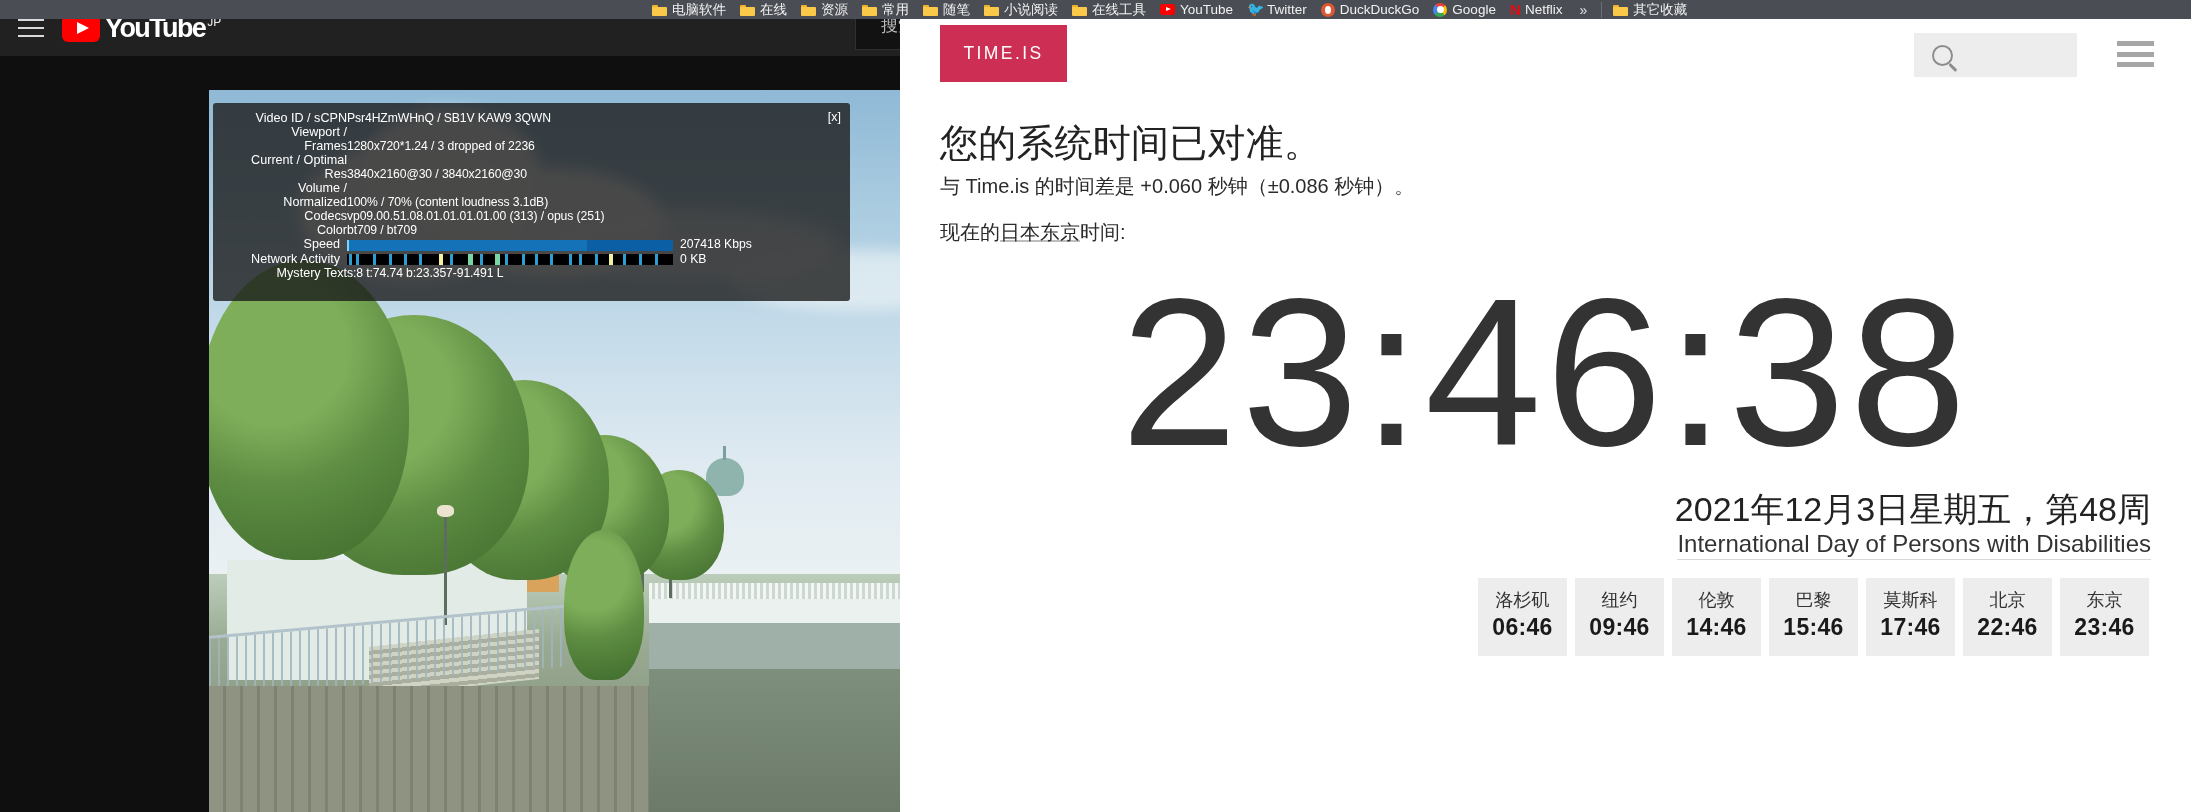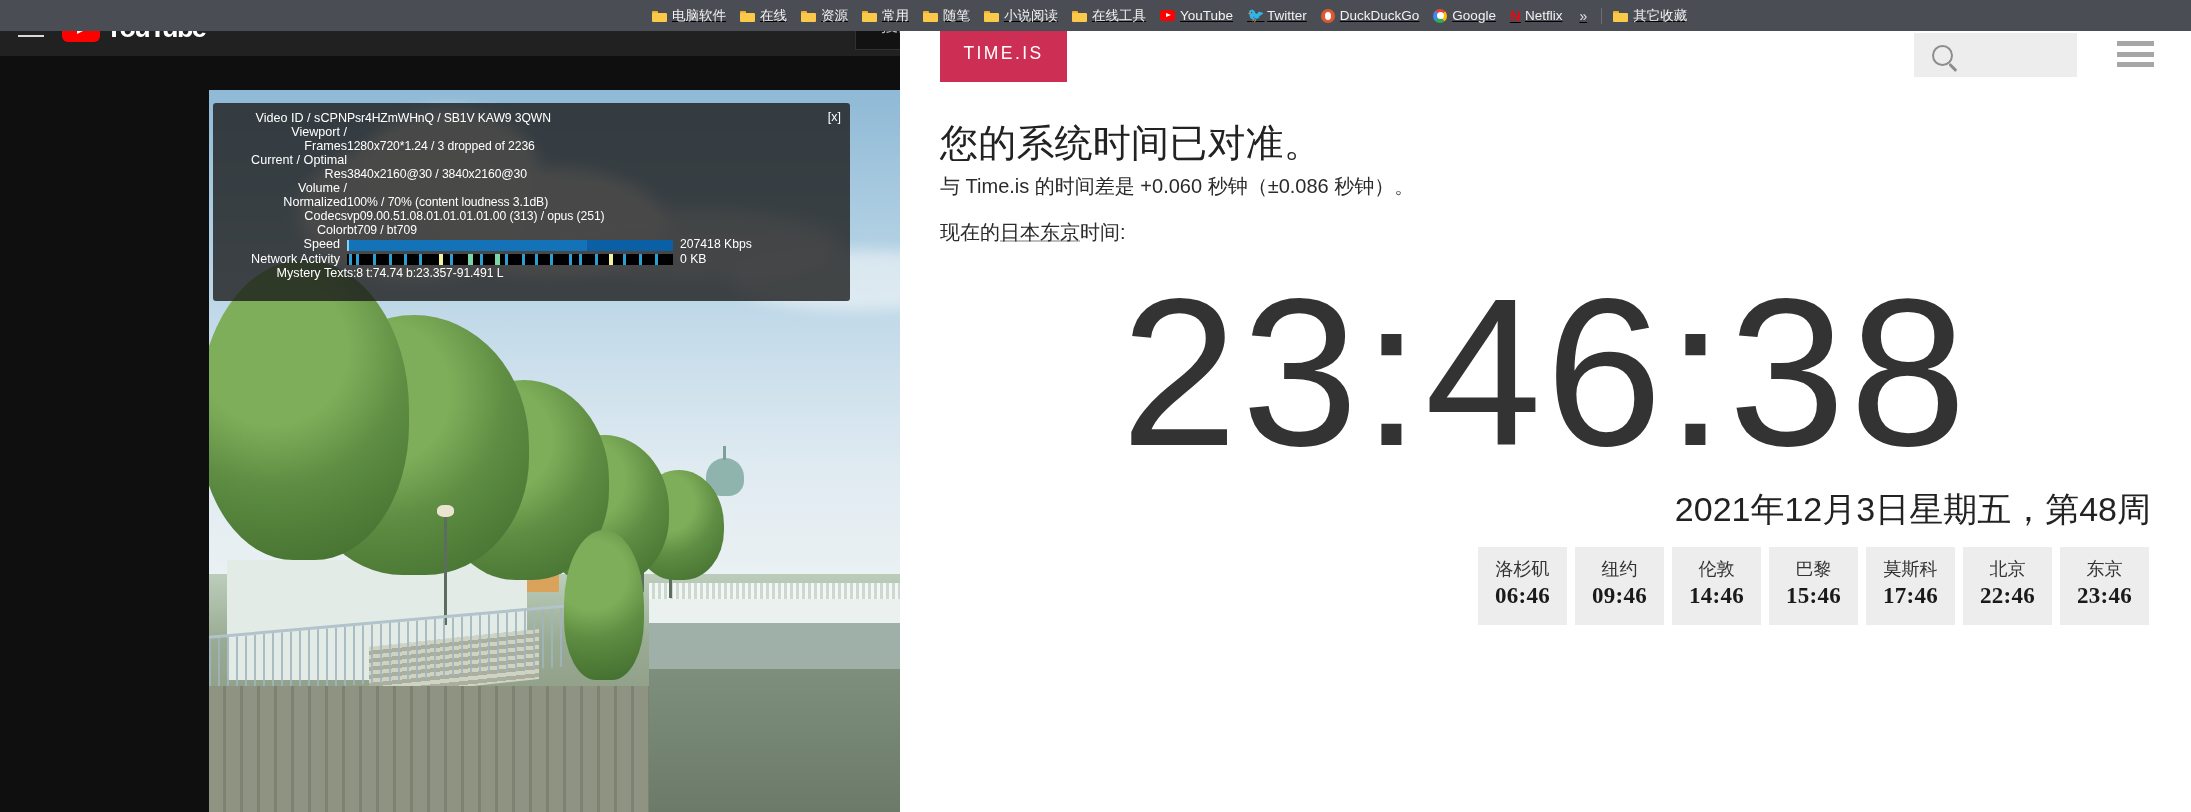--- a/index.html
+++ b/index.html
@@ -167,23 +167,23 @@
   .bar-net .ny { position:absolute; top:0; width:4px; height:11px; background:#f2f2a0; }
   .bar-net .ng { position:absolute; top:0; width:5px; height:11px; background:#79d6a8; }
   .bval { margin-left: 7px; font-size: 12.2px; color:#fff; white-space:nowrap; }
 
   
   .browser {
     position: absolute; left: 900px; top: 0; width: 1291px; height: 812px;
     background: #fff;
   }
   .bookmark-bar {
-    position: absolute; left: 0; top: 0; width: 2191px; height: 31px;
+    position: absolute; left: 0; top: 0; width: 2191px; height: 19px;
     background: #4a4d54; display: flex; align-items: center;
-    z-index: 40; overflow: hidden; padding-left: 645px; text-decoration: underline;
+    z-index: 40; overflow: hidden; padding-left: 645px;
   }
   .bm {
     display: flex; align-items: center; gap: 5px; padding: 0 7px; height: 25px;
     color: #f1f1f1; font-size: 13.5px; white-space: nowrap; cursor: pointer;
     font-family: "Liberation Sans", sans-serif;
   }
   .folder-ico {
     width: 15px; height: 12px; position: relative; flex: 0 0 15px;
   }
   .folder-ico::before {
@@ -264,21 +264,21 @@
     padding-top: 8px; line-height: 26px;
   }
   .sunline u { text-decoration: underline; text-decoration-color:#9a9a9a; cursor:pointer; }
 
   .cities {
     display: flex; justify-content: flex-end; gap: 8px;
     margin-top: 18px; padding-right: 2px;
   }
   .city {
     background: #ededed; width: 89px; padding: 10px 4px 14px;
-    text-align: center; cursor: pointer; font-family: Liberation Serif, serif;
+    text-align: center; cursor: pointer;
   }
   .city .cname { font-size: 18px; color: #333; line-height: 24px; }
   .city .ctime { font-size: 23px; color: #1a1a1a; font-weight: 700; line-height: 30px; letter-spacing: 0.3px; }
 </style>
 </head>
 <body>
 
 <div class="screen">
 
   <div class="yt-window">
@@ -426,20 +426,23 @@
       </div>
 
       <div class="content">
         <h1 class="headline">您的系统时间已对准。</h1>
         <div class="subline">与 Time.is 的时间差是 +0.060 秒钟（±0.086 秒钟）。</div>
         <div class="subline2"><span>现在的</span><u>日本东京</u><span>时间:</span></div>
 
         <div class="bigclock">23:46:38</div>
 
         <div class="dateline">2021年12月3日星期五，第48周</div>
+        <div style="overflow:hidden">
+          <div class="holiday">International Day of Persons with Disabilities</div>
+        </div>
 
         <div class="cities">
           <div class="city">
             <div class="cname">洛杉矶</div>
             <div class="ctime">06:46</div>
           </div>
           <div class="city">
             <div class="cname">纽约</div>
             <div class="ctime">09:46</div>
           </div>

